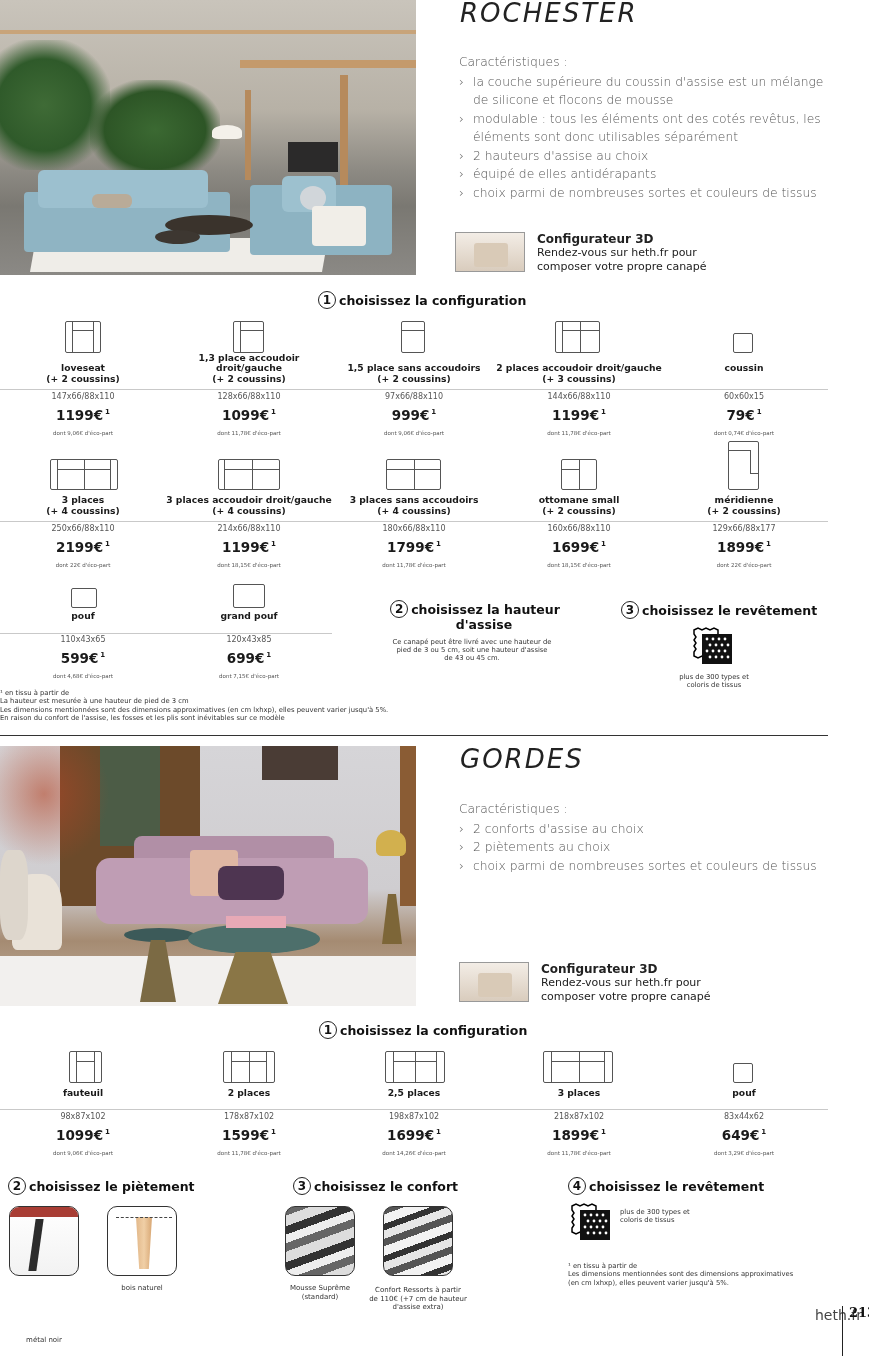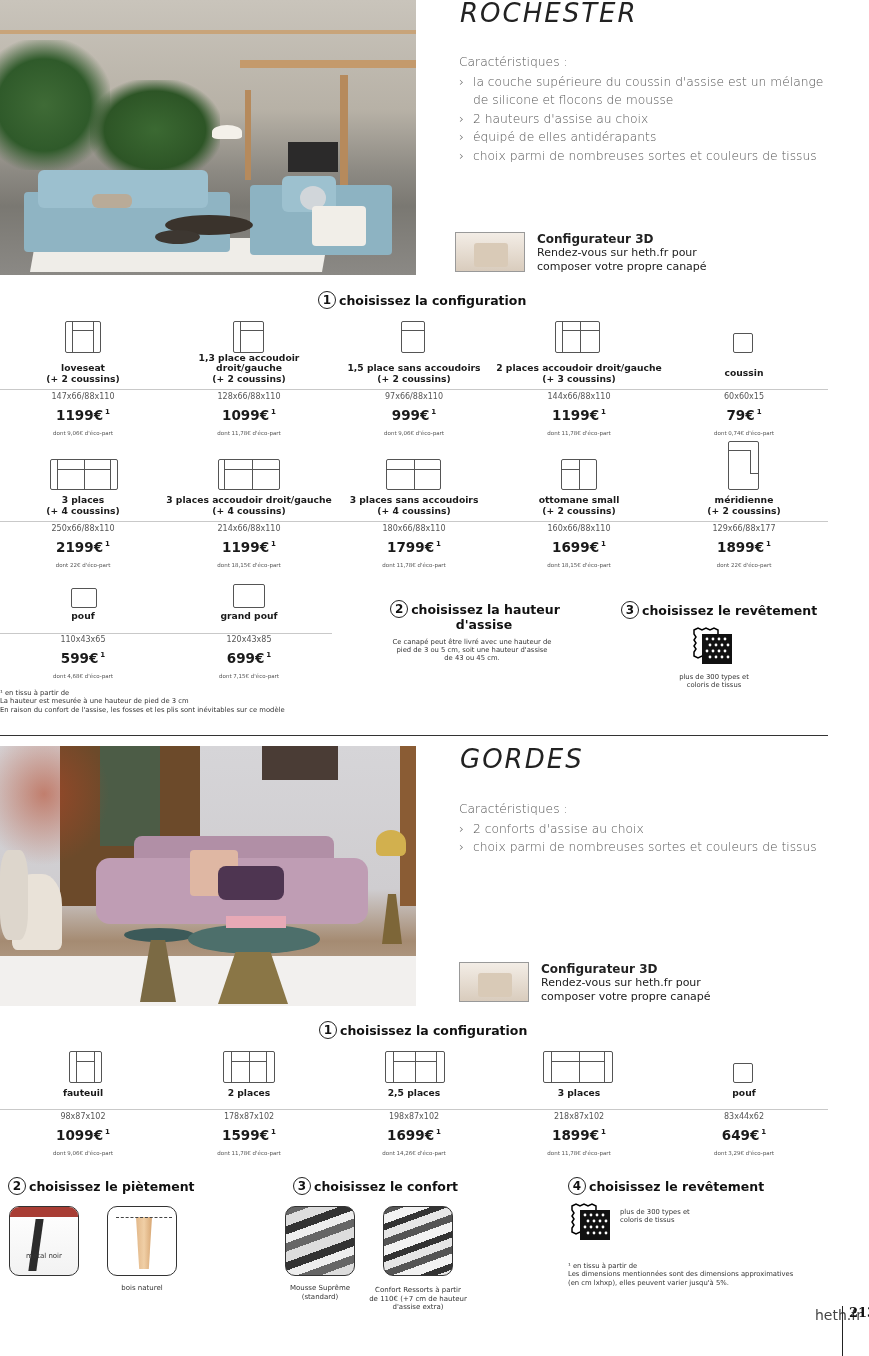--- a/index.html
+++ b/index.html
@@ -57,20 +57,21 @@
   <div class="abs" style="left:165px;top:215px;width:88px;height:20px;background:#3a332c;border-radius:50%"></div>
   <div class="abs" style="left:155px;top:230px;width:45px;height:14px;background:#3d3731;border-radius:50%"></div>
 </div>
 
 <div class="title" style="left:460px;top:-2px">ROCHESTER</div>
 
 <div class="feat" style="left:459px;top:53px;width:370px">
   <div class="head">Caractéristiques :</div>
   <ul>
     <li>la couche supérieure du coussin d'assise est un mélange de silicone et flocons de mousse</li>
+    <li>modulable : tous les éléments ont des cotés revêtus, les éléments sont donc utilisables séparément</li>
     <li>2 hauteurs d'assise au choix</li>
     <li>équipé de elles antidérapants</li>
     <li>choix parmi de nombreuses sortes et couleurs de tissus</li>
   </ul>
 </div>
 
 <div class="cfg" style="left:455px;top:232px">
   <div class="cfg-icon">
       <div class="abs" style="left:18px;top:10px;width:34px;height:24px;background:#d9cab7;border-radius:3px"></div>
     </div>
@@ -135,21 +136,21 @@
 <div class="cell" style="left:496px;top:363px">
   <div class="name">
       <span>2 places accoudoir droit/gauche</span>
       <span>(+ 3 coussins)</span>
     </div>
   <div class="dim">144x66/88x110</div>
   <div class="price"><span>1199€</span><sup>1</sup></div>
   <div class="eco">dont 11,78€ d'éco-part</div>
 </div>
 <div class="cell" style="left:661px;top:363px">
-  <div class="name" style="justify-content:center">
+  <div class="name" style="justify-content:flex-start">
       <span>coussin</span>
     </div>
   <div class="dim">60x60x15</div>
   <div class="price"><span>79€</span><sup>1</sup></div>
   <div class="eco">dont 0,74€ d'éco-part</div>
 </div>
 <div class="rule" style="left:0;top:389px;width:828px"></div>
 
 <div class="sofa" style="left:50px;top:459px;width:68px;height:31px">
     <i style="left:6px;top:0;width:1px;height:29px"></i>
@@ -284,20 +285,21 @@
     </g>
 </svg>
 <div class="small" style="left:650px;top:673px;width:128px">
   <div>plus de 300 types et</div>
   <div>coloris de tissus</div>
 </div>
 
 <div class="note" style="left:0;top:689px;width:600px">
   <div>¹ en tissu à partir de</div>
   <div>La hauteur est mesurée à une hauteur de pied de 3 cm</div>
+  <div>Les dimensions mentionnées sont des dimensions approximatives (en cm lxhxp), elles peuvent varier jusqu'à 5%.</div>
   <div>En raison du confort de l'assise, les fosses et les plis sont inévitables sur ce modèle</div>
 </div>
 
 <div class="hr"></div>
 
 <div class="photo" style="left:0;top:746px;width:416px;height:260px;background:linear-gradient(180deg,#d6d5d8 0%,#cfcdd0 55%,#a58b72 75%,#c3b3a2 100%)">
   <div class="abs" style="left:60px;top:0;width:140px;height:160px;background:#6c4a2a"></div>
   <div class="abs" style="left:100px;top:0;width:60px;height:100px;background:#4c5c46"></div>
   <div class="abs" style="left:262px;top:0;width:76px;height:34px;background:#4a3c35"></div>
   <div class="abs" style="left:400px;top:0;width:16px;height:160px;background:#8a5c34"></div>
@@ -317,20 +319,21 @@
   <div class="abs" style="left:218px;top:206px;width:70px;height:52px;background:#8a7646;clip-path:polygon(25% 0,75% 0,100% 100%,0 100%)"></div>
   <div class="abs" style="left:226px;top:170px;width:60px;height:12px;background:#e7a9b6"></div>
 </div>
 
 <div class="title" style="left:460px;top:744px">GORDES</div>
 
 <div class="feat" style="left:459px;top:800px;width:370px">
   <div class="head">Caractéristiques :</div>
   <ul>
     <li>2 conforts d'assise au choix</li>
+    <li>2 piètements au choix</li>
     <li>choix parmi de nombreuses sortes et couleurs de tissus</li>
   </ul>
 </div>
 
 <div class="cfg" style="left:459px;top:962px">
   <div class="cfg-icon">
       <div class="abs" style="left:18px;top:10px;width:34px;height:24px;background:#d9cab7;border-radius:3px"></div>
     </div>
   <div class="cfg-text">
     <div class="t">Configurateur 3D</div>
@@ -416,21 +419,21 @@
   <span>choisissez le piètement</span>
 </div>
 <div class="roundimg" style="left:9px;top:1206px;background:linear-gradient(180deg,#fff 0%,#f2f2f2 100%)">
   <div class="abs" style="left:-2px;top:-2px;width:74px;height:12px;background:#a83d34"></div>
   <div class="abs" style="left:22px;top:12px;width:8px;height:52px;background:#2c2c2c;transform:skewX(-8deg)"></div>
 </div>
 <div class="roundimg" style="left:107px;top:1206px;background:#fff">
   <div class="abs" style="left:28px;top:10px;width:16px;height:52px;background:linear-gradient(90deg,#e2b88a,#f0cfa6,#d8a774);clip-path:polygon(0 0,100% 0,80% 100%,20% 100%)"></div>
   <div class="abs" style="left:8px;top:10px;width:56px;border-top:1px dashed #444"></div>
 </div>
-<div class="cap" style="left:9px;top:1252px;width:70px">métal noir</div>
+<div class="cap" style="left:9px;top:1336px;width:70px">métal noir</div>
 <div class="cap" style="left:107px;top:1284px;width:70px">bois naturel</div>
 
 <div class="step" style="left:293px;top:1177px">
   <span class="num">3</span>
   <span>choisissez le confort</span>
 </div>
 <div class="roundimg" style="left:285px;top:1206px;background:repeating-linear-gradient(160deg,#666 0 8px,#ddd 8px 18px,#333 18px 26px,#eee 26px 34px)"></div>
 <div class="roundimg" style="left:383px;top:1206px;background:repeating-linear-gradient(160deg,#555 0 7px,#f2f2f2 7px 16px,#333 16px 22px,#e6e6e6 22px 30px)"></div>
 <div class="cap" style="left:280px;top:1284px;width:80px">
   <div>Mousse Suprême</div>

